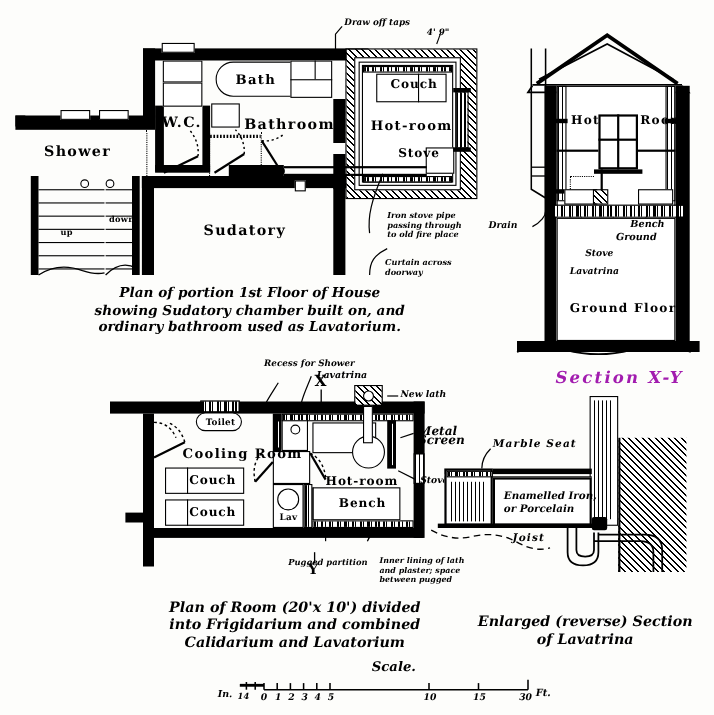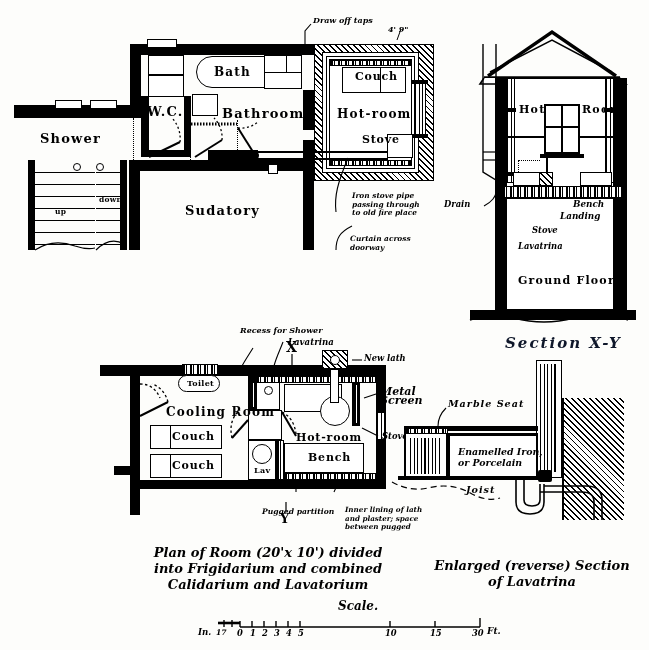--- a/index.html
+++ b/index.html
@@ -31,21 +31,21 @@
   .lbl{position:absolute;white-space:nowrap;font-family:"DejaVu Serif",serif;
        font-weight:700;letter-spacing:1.2px;font-size:11px;line-height:1;color:#000;}
   .lbl.sm{font-size:9px;letter-spacing:.8px;text-align:right;}
   .lbl.xs{font-size:7.5px;letter-spacing:.3px;font-weight:700;}
   .note{position:absolute;white-space:pre;font-family:"DejaVu Serif",serif;
         font-style:italic;font-size:7.4px;line-height:8.6px;font-weight:700;color:#000;}
   .cap{position:absolute;white-space:pre;font-family:"DejaVu Serif",serif;
        font-style:italic;font-weight:700;font-size:13px;line-height:16px;color:#000;}
   .cap.t{font-size:12.4px;line-height:15.5px;}
   .ttl{position:absolute;white-space:nowrap;font-family:"DejaVu Serif",serif;
-       font-style:italic;font-weight:700;font-size:15px;letter-spacing:2px;color:#0f172a;text-align:right;}
+       font-style:italic;font-weight:700;font-size:15px;letter-spacing:2px;color:#a21caf;text-align:right;}
   svg.ov{position:absolute;left:0;top:0;overflow:visible;pointer-events:none;}
   .stairtread{position:absolute;border-top:1.4px solid #000;}
 </style>
 </head>
 <body>
 
 <div id="sheet">
 
   <div class="fig" style="left:0;top:0;width:450px;height:250px;">
 
@@ -156,20 +156,23 @@
 
     <div class="note" style="left:313px;top:16px;font-size:8px;">Draw off taps</div>
     <div class="note" style="left:388px;top:25px;font-size:8px;">4' 9"</div>
     <div class="note" style="left:352px;top:192px;">Iron stove pipe
 passing through
 to old fire place</div>
     <div class="note" style="left:350px;top:235px;">Curtain across
 doorway</div>
   </div>
 
+  <div class="cap t" style="left:62px;top:258px;text-align:center;width:330px;">Plan of portion 1st Floor of House
+showing Sudatory chamber built on, and
+ordinary bathroom used as Lavatorium.</div>
 
   <div class="fig" style="left:440px;top:20px;width:209px;height:320px;">
 
     <svg class="ov" width="209" height="320">
       <g stroke="#000" fill="none">
 
         <path d="M48 56 L112 12 L176 56" stroke-width="3.4"></path>
         <path d="M44 58 L180 58" stroke-width="3.4"></path>
         <path d="M50 52 L112 20 L172 52" stroke-width="1.5"></path>
 
@@ -217,21 +220,21 @@
     <div class="pug" style="left:62px;top:166px;width:120px;height:12px;"></div>
     <div class="boxthin" style="left:66px;top:178px;width:108px;height:112px;"></div>
 
     <div class="lbl" style="left:79px;top:84px;font-size:11px;">Hot</div>
     <div class="lbl" style="left:142px;top:84px;font-size:11px;">Room</div>
     <div class="lbl" style="left:78px;top:255px;font-size:11px;">Ground Floor</div>
 
     <div class="note" style="left:4px;top:180px;font-size:8.4px;">Drain</div>
     <div class="note" style="left:78px;top:222px;font-size:8.4px;">Lavatrina</div>
     <div class="note" style="left:92px;top:206px;font-size:8.4px;">Stove</div>
-    <div class="note" style="left:120px;top:192px;font-size:8.8px;">Landing</div>
+    <div class="note" style="left:120px;top:192px;font-size:8.8px;">Ground</div>
     <div class="note" style="left:133px;top:180px;font-size:8.8px;">Bench</div>
   </div>
 
   <div class="ttl" style="left:505px;top:334px;">Section X-Y</div>
 
   <div class="fig" style="left:100px;top:340px;width:300px;height:175px;">
 
     <div class="wall" style="left:0px;top:25px;width:286px;height:11px;"></div>
     <div class="wall" style="left:30px;top:36px;width:10px;height:110px;"></div>
     <div class="wall" style="left:30px;top:126px;width:10px;height:10px;"></div>
@@ -374,21 +377,21 @@
         <line x1="90" y1="21" x2="90" y2="27"></line>
         <line x1="180" y1="21" x2="180" y2="27"></line>
         <line x1="225" y1="21" x2="225" y2="27"></line>
         <line x1="270" y1="18" x2="270" y2="27"></line>
         <line x1="8" y1="23" x2="30" y2="23" stroke-width="2.6"></line>
         <line x1="14" y1="20" x2="14" y2="27"></line>
         <line x1="22" y1="20" x2="22" y2="27"></line>
       </g>
     </svg>
     <div class="note" style="left:-12px;top:28px;font-size:8.6px;">In.</div>
-    <div class="note" style="left:6px;top:29px;font-size:7.6px;">17</div>
+    <div class="note" style="left:6px;top:29px;font-size:7.6px;">14</div>
     <div class="note" style="left:27px;top:29px;font-size:8.4px;">0</div>
     <div class="note" style="left:40px;top:29px;font-size:8.4px;">1</div>
     <div class="note" style="left:52px;top:29px;font-size:8.4px;">2</div>
     <div class="note" style="left:64px;top:29px;font-size:8.4px;">3</div>
     <div class="note" style="left:76px;top:29px;font-size:8.4px;">4</div>
     <div class="note" style="left:88px;top:29px;font-size:8.4px;">5</div>
     <div class="note" style="left:175px;top:29px;font-size:8.4px;">10</div>
     <div class="note" style="left:220px;top:29px;font-size:8.4px;">15</div>
     <div class="note" style="left:262px;top:29px;font-size:8.4px;">30</div>
     <div class="note" style="left:277px;top:27px;font-size:9px;">Ft.</div>

